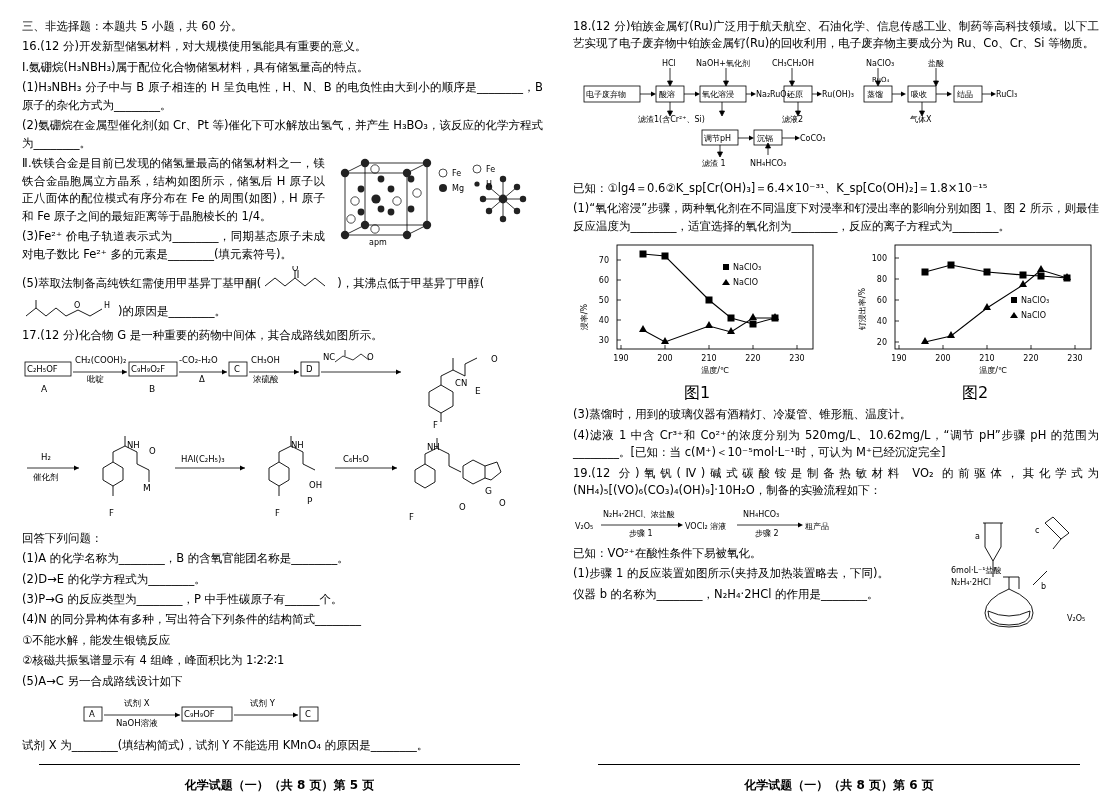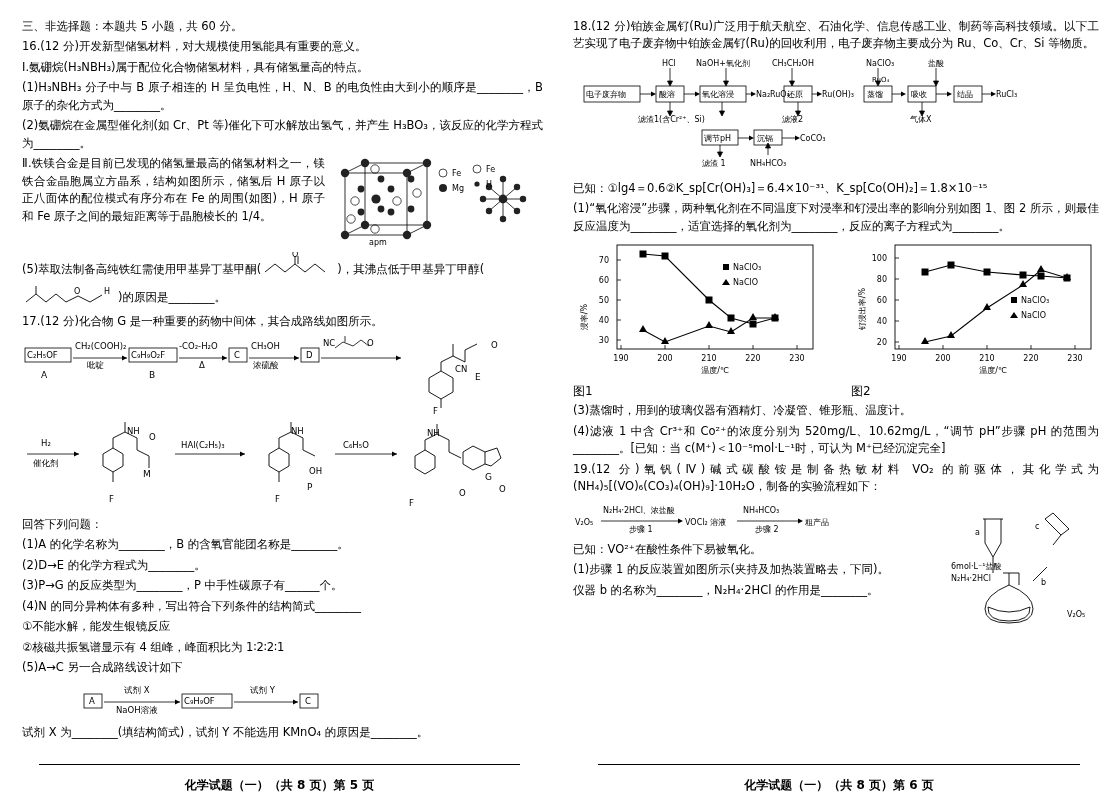--- a/index.html
+++ b/index.html
@@ -17,21 +17,21 @@
   .col.left{width:559px;padding:18px 16px 0 22px;}
   .col.right{width:560px;padding:18px 20px 0 14px;}
   p{margin:0 0 3px 0;line-height:1.52;text-align:justify;}
   .footer{
     position:absolute;bottom:6px;left:0;width:100%;
     text-align:center;font-size:12px;font-weight:bold;
   }
   .footer span{border-top:1px solid #000;display:inline-block;padding-top:12px;width:86%;}
   .fig{display:block;margin:2px auto;}
   .chartrow{display:flex;justify-content:space-between;margin:4px 0 2px 0;}
-  .figcap{font-size:12px;margin-top:1px;}
+  .figcap{text-align:center;font-size:16px;margin-top:1px;}
 </style>
 </head>
 <body>
 
 <div class="page">
 
   <div class="col left">
 
     <p>三、非选择题：本题共 5 小题，共 60 分。</p>
 
@@ -109,20 +109,21 @@
           <g font-size="8" font-family="DejaVu Sans">
             <circle cx="146" cy="12" r="4" fill="none" stroke="#000" stroke-width="0.7"></circle>
             <text x="155" y="15">Fe</text>
             <circle cx="146" cy="27" r="2.6" fill="#222"></circle>
             <text x="155" y="30">H</text>
           </g>
           <text x="38" y="88" font-size="8" font-family="DejaVu Sans">apm</text>
         </svg>
       </div>
       <p>Ⅱ.铁镁合金是目前已发现的储氢量最高的储氢材料之一，镁铁合金晶胞属立方晶系，结构如图所示，储氢后 H 原子以正八面体的配位模式有序分布在 Fe 的周围(如图)，H 原子和 Fe 原子之间的最短距离等于晶胞棱长的 1/4。</p>
+      <p>(3)Fe²⁺ 价电子轨道表示式为________，同期基态原子未成对电子数比 Fe²⁺ 多的元素是________(填元素符号)。</p>
       <div style="clear:both;"></div>
     </div>
 
 
     <p style="margin-bottom:0;">
       <span>(5)萃取法制备高纯铁红需使用甲基异丁基甲酮(</span><svg width="76" height="30" viewBox="0 0 76 30" style="vertical-align:-9px">
         <g stroke="#000" fill="none" stroke-width="0.9">
           <path d="M4 20 L14 12 L24 20 L34 12 L44 20 L54 12 L64 20"></path>
           <line x1="34" y1="12" x2="34" y2="4"></line>
           <line x1="37" y1="12" x2="37" y2="4"></line>

